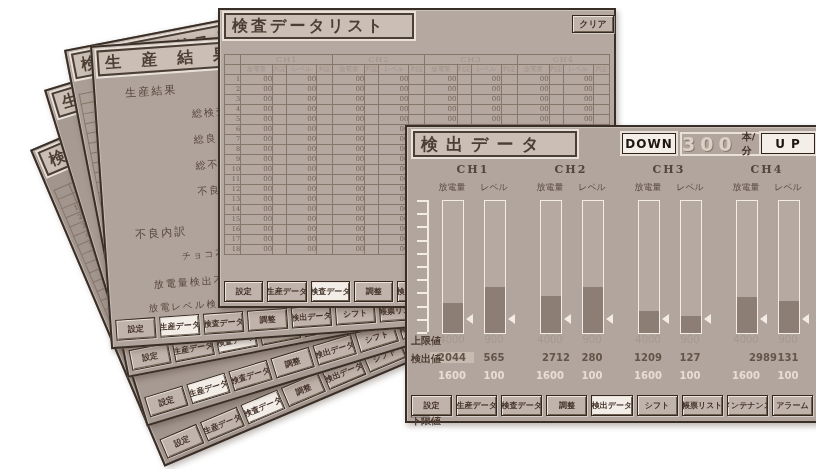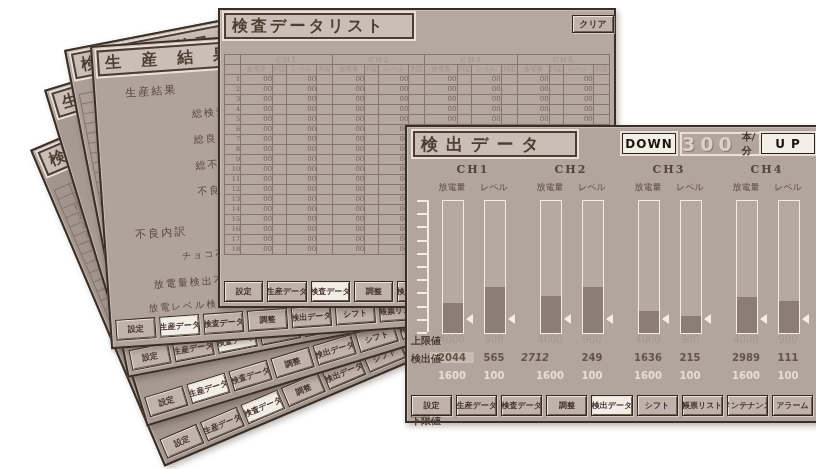--- a/index.html
+++ b/index.html
@@ -1372,63 +1372,63 @@
       <div class="valcell upper" style="left: 65px; top: 207px;">900</div>
       <div class="valcell detect" style="left: 65px; top: 225px;">565</div>
       <div class="valcell lower" style="left: 65px; top: 243px;">100</div>
       <div class="chlabel" style="left: 134px; top: 36px;">CH2</div>
       <div class="sublabel" style="left: 121px; top: 54px;">放電量</div>
       <div class="barouter" style="left: 133px; top: 73px; height: 132px;">
         <div class="barfill" style="height: 28%;"></div>
       </div>
       <div class="marker" style="left: 157px; top: 187px;"></div>
       <div class="valcell upper" style="left: 121px; top: 207px;">4000</div>
-      <div class="valcell detect" style="left: 106px; top: 225px; font-style: italic;">2712</div>
+      <div class="valcell detect" style="left: 127px; top: 225px;">2712</div>
       <div class="valcell lower" style="left: 121px; top: 243px;">1600</div>
       <div class="sublabel" style="left: 163px; top: 54px;">レベル</div>
       <div class="barouter" style="left: 175px; top: 73px; height: 132px;">
         <div class="barfill" style="height: 35%;"></div>
       </div>
       <div class="marker" style="left: 199px; top: 187px;"></div>
       <div class="valcell upper" style="left: 163px; top: 207px;">900</div>
-      <div class="valcell detect" style="left: 163px; top: 225px;">249</div>
+      <div class="valcell detect" style="left: 163px; top: 225px;">280</div>
       <div class="valcell lower" style="left: 163px; top: 243px;">100</div>
       <div class="chlabel" style="left: 232px; top: 36px;">CH3</div>
       <div class="sublabel" style="left: 219px; top: 54px;">放電量</div>
       <div class="barouter" style="left: 231px; top: 73px; height: 132px;">
         <div class="barfill" style="height: 17%;"></div>
       </div>
       <div class="marker" style="left: 255px; top: 187px;"></div>
       <div class="valcell upper" style="left: 219px; top: 207px;">4000</div>
-      <div class="valcell detect" style="left: 219px; top: 225px;">1636</div>
+      <div class="valcell detect" style="left: 219px; top: 225px;">1209</div>
       <div class="valcell lower" style="left: 219px; top: 243px;">1600</div>
       <div class="sublabel" style="left: 261px; top: 54px;">レベル</div>
       <div class="barouter" style="left: 273px; top: 73px; height: 132px;">
         <div class="barfill" style="height: 13%;"></div>
       </div>
       <div class="marker" style="left: 297px; top: 187px;"></div>
       <div class="valcell upper" style="left: 261px; top: 207px;">900</div>
-      <div class="valcell detect" style="left: 261px; top: 225px;">215</div>
+      <div class="valcell detect" style="left: 261px; top: 225px;">127</div>
       <div class="valcell lower" style="left: 261px; top: 243px;">100</div>
       <div class="chlabel" style="left: 330px; top: 36px;">CH4</div>
       <div class="sublabel" style="left: 317px; top: 54px;">放電量</div>
       <div class="barouter" style="left: 329px; top: 73px; height: 132px;">
         <div class="barfill" style="height: 27%;"></div>
       </div>
       <div class="marker" style="left: 353px; top: 187px;"></div>
       <div class="valcell upper" style="left: 317px; top: 207px;">4000</div>
-      <div class="valcell detect" style="left: 317px; top: 225px;">2989</div>
+      <div class="valcell detect" style="left: 334px; top: 225px;">2989</div>
       <div class="valcell lower" style="left: 317px; top: 243px;">1600</div>
       <div class="sublabel" style="left: 359px; top: 54px;">レベル</div>
       <div class="barouter" style="left: 371px; top: 73px; height: 132px;">
         <div class="barfill" style="height: 24%;"></div>
       </div>
       <div class="marker" style="left: 395px; top: 187px;"></div>
       <div class="valcell upper" style="left: 359px; top: 207px;">900</div>
-      <div class="valcell detect" style="left: 359px; top: 225px;">111</div>
+      <div class="valcell detect" style="left: 359px; top: 225px;">131</div>
       <div class="valcell lower" style="left: 359px; top: 243px;">100</div>
       <div class="rowlabel" style="left: 4px; top: 207px;">上限値</div>
       <div class="rowlabel" style="left: 4px; top: 225px;">検出値</div>
       <div class="rowlabel" style="left: 4px; top: 243px; margin-top: 44px;">下限値</div>
       <div class="btnrow" style="bottom: 5px;">
         <div class="btn">設定</div>
         <div class="btn">生産データ</div>
         <div class="btn">検査データ</div>
         <div class="btn">調整</div>
         <div class="btn active">検出データ</div>

